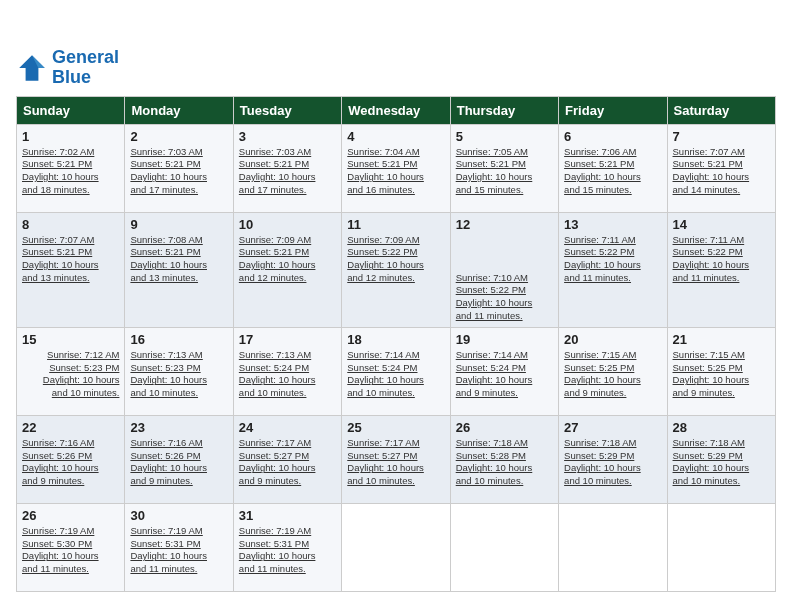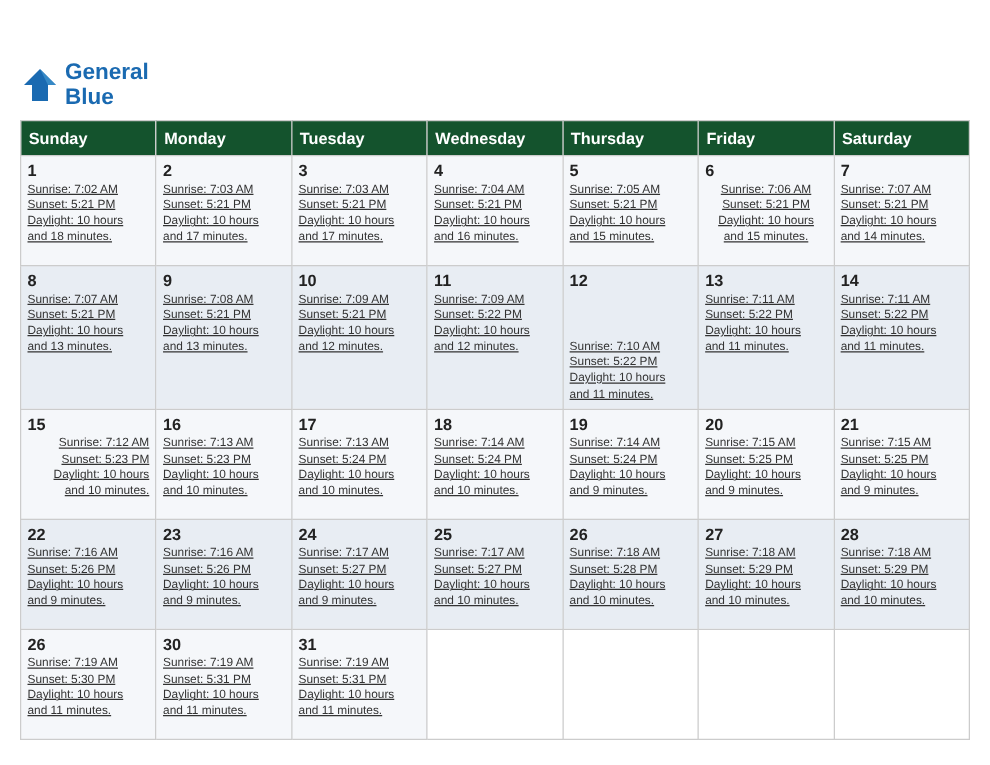--- a/index.html
+++ b/index.html
@@ -155,21 +155,21 @@
         </td>
         <td>
           <span class="day-number">5</span>
           <div class="day-info" style="white-space: pre-line;">Sunrise: 7:05 AM
 Sunset: 5:21 PM
 Daylight: 10 hours
 and 15 minutes.</div>
         </td>
         <td>
           <span class="day-number">6</span>
-          <div class="day-info" style="white-space: pre-line; text-align: center;">Sunrise: 7:06 AM
+          <div class="day-info" style="white-space: pre-line;">Sunrise: 7:06 AM
 Sunset: 5:21 PM
 Daylight: 10 hours
 and 15 minutes.</div>
         </td>
         <td>
           <span class="day-number">7</span>
           <div class="day-info" style="white-space: pre-line;">Sunrise: 7:07 AM
 Sunset: 5:21 PM
 Daylight: 10 hours
 and 14 minutes.</div>

